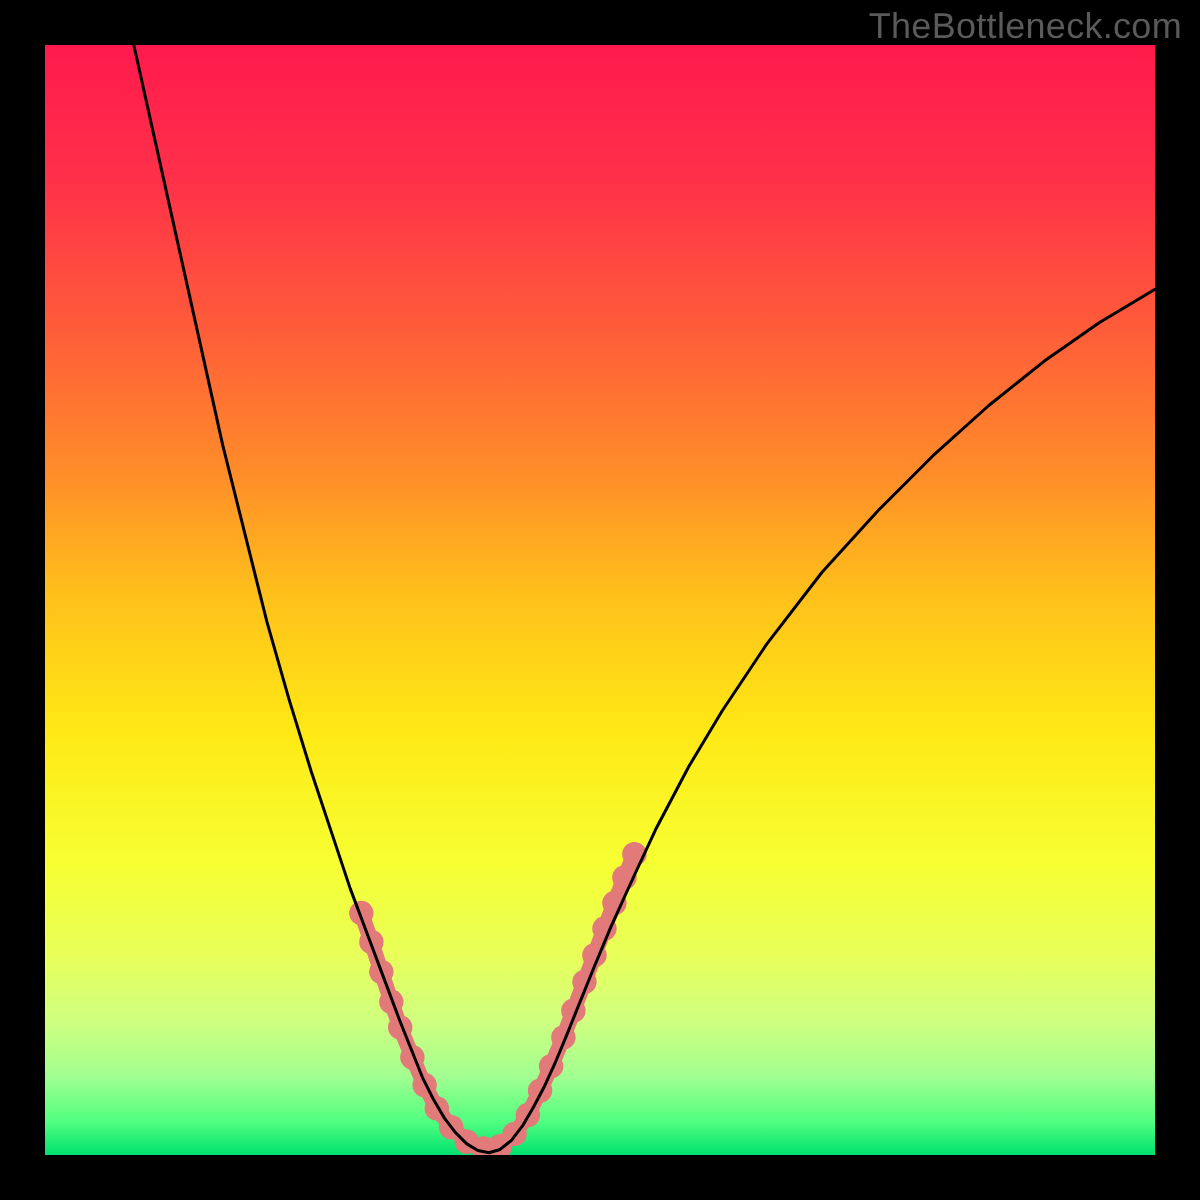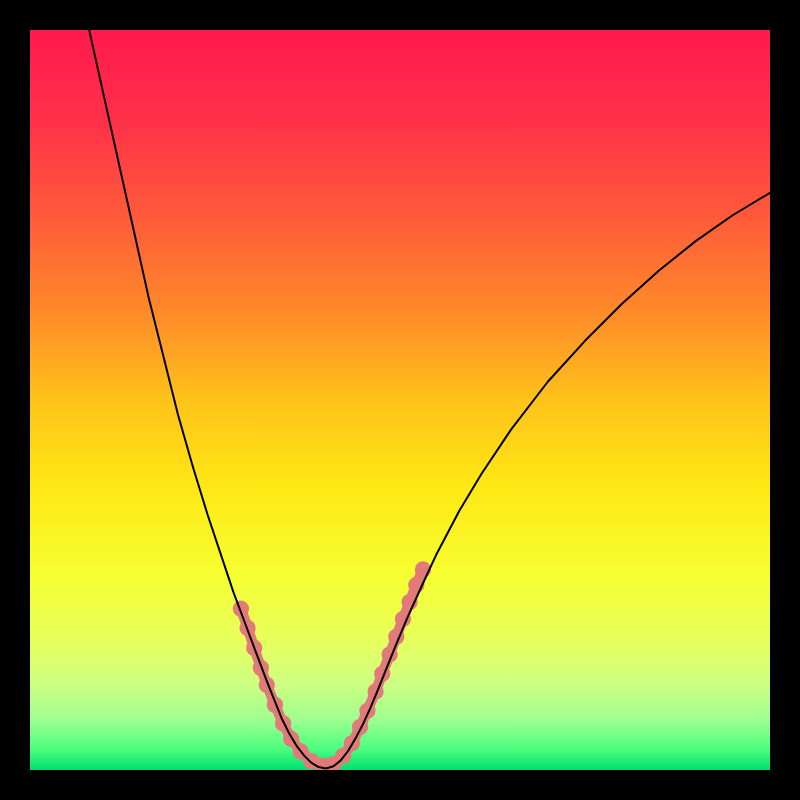--- a/index.html
+++ b/index.html
@@ -110,13 +110,14 @@
           <circle cx="359.64" cy="624.56" r="8.14" fill="#e27a7a"></circle>
           <circle cx="366.30" cy="606.80" r="8.14" fill="#e27a7a"></circle>
           <circle cx="372.96" cy="589.04" r="8.14" fill="#e27a7a"></circle>
           <circle cx="379.62" cy="572.02" r="8.14" fill="#e27a7a"></circle>
           <circle cx="386.28" cy="555.00" r="8.14" fill="#e27a7a"></circle>
           <circle cx="392.94" cy="539.46" r="8.14" fill="#e27a7a"></circle>
         </g>
       <path id="curve-path" fill="none" d="M59.20 0.00 L74.00 66.60 L88.80 133.20 L103.60 199.80 L118.40 266.40 L133.20 325.60 L148.00 384.80 L162.80 436.60 L177.60 484.70 L192.40 529.10 L203.50 562.40 L214.60 592.00 L225.70 621.60 L236.80 651.20 L244.20 669.70 L251.60 688.20 L259.00 703.00 L266.40 715.58 L273.80 725.20 L281.20 732.60 L288.60 737.04 L296.00 738.52 L303.40 736.30 L310.80 730.38 L318.20 720.76 L325.60 708.18 L333.00 694.12 L340.40 677.84 L347.80 660.08 L355.20 641.58 L366.30 614.20 L377.40 587.56 L392.20 555.00 L407.00 523.18 L429.20 481.00 L451.40 444.00 L481.00 399.60 L518.00 351.50 L555.00 310.80 L592.00 273.80 L629.00 240.50 L666.00 210.90 L703.00 185.00 L740.00 162.80" stroke="#000000" stroke-width="2" stroke-linecap="round" stroke-linejoin="round"></path>
     </svg>
   </div>
+  <div class="watermark">TheBottleneck.com</div>
 </div>
 
 </body></html>

